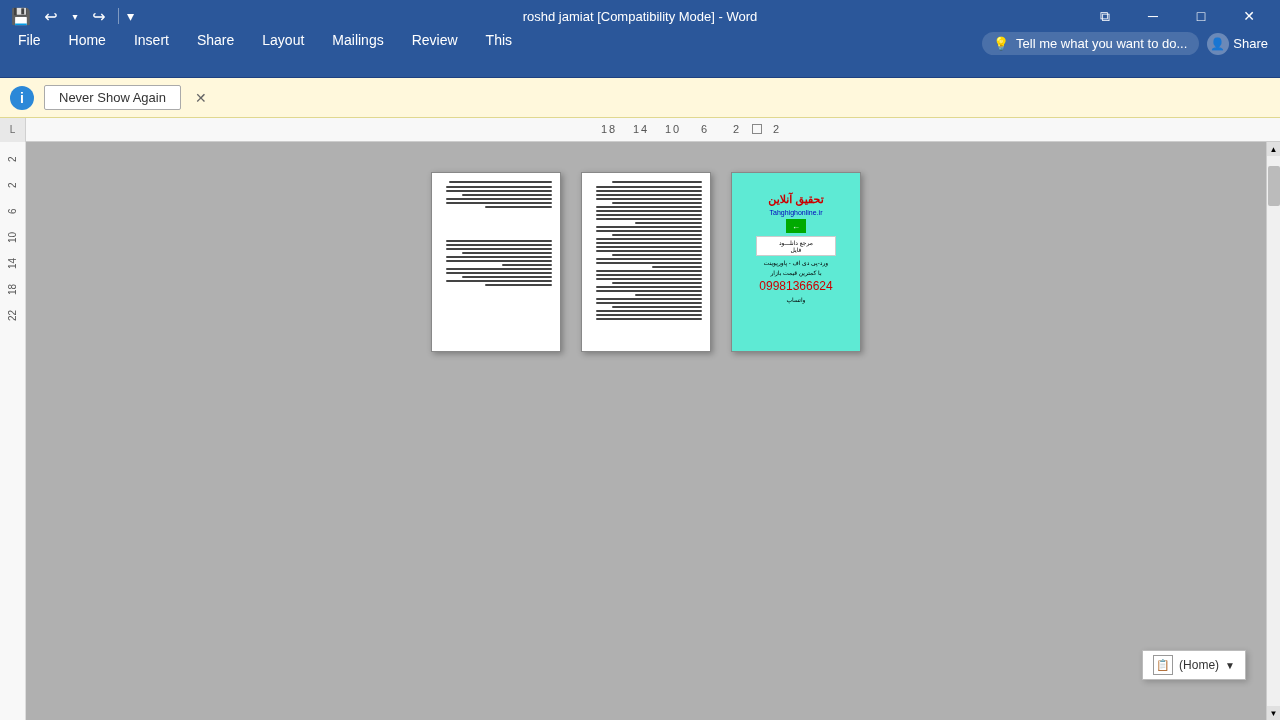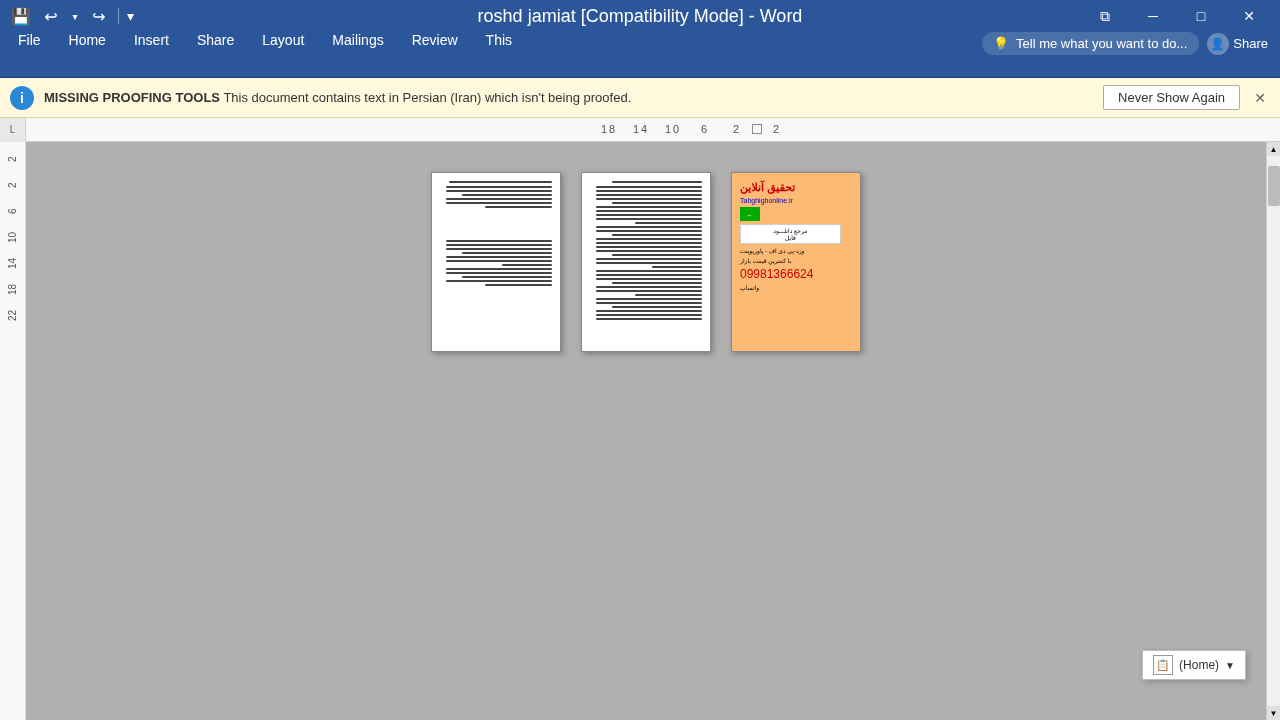--- a/index.html
+++ b/index.html
@@ -24,21 +24,21 @@
     }
     .title-bar-left {
       display: flex;
       align-items: center;
       gap: 6px;
     }
     .title-bar-title {
       position: absolute;
       left: 50%;
       transform: translateX(-50%);
-      font-size: 18px;
+      font-size: 13px;
       color: white;
       pointer-events: none;
     }
     .title-bar-controls {
       display: flex;
       align-items: center;
       gap: 2px;
     }
     .title-btn {
       width: 46px;
@@ -421,24 +421,20 @@
     </div>
     <div class="share-btn">
       <div class="user-icon-circle">👤</div>
       <span>Share</span>
     </div>
   </div>
 </div>
 
 <div class="notification-bar">
   <div class="notif-icon">i</div>
-  <div class="notif-text">
-    <strong>MISSING PROOFING TOOLS</strong>
-    <span> </span><span>This document contains text in Persian (Iran) which isn't being proofed.</span>
-  </div>
   <button class="never-show-btn">Never Show Again</button>
   <div class="notif-close">✕</div>
 </div>
 
 <div class="ruler-row">
   <div class="ruler-corner">L</div>
   <div class="ruler-top">
     <div class="ruler-numbers">
       <span class="ruler-num">18</span>
       <span class="ruler-sep"></span>
@@ -530,21 +526,21 @@
         <div class="page-line full"></div>
         <div class="page-line full"></div>
         <div class="page-line medium"></div>
         <div class="page-line full"></div>
         <div class="page-line full"></div>
         <div class="page-line full"></div>
       </div>
     </div>
 
     <div class="page-thumb">
-      <div style="background:#fdba74;width:100%;height:100%;padding:8px;display:flex;flex-direction:column;align-items:flex-start;gap:3px;">
+      <div style="background:#5eead4;width:100%;height:100%;padding:20px;display:flex;flex-direction:column;align-items:center;gap:3px;">
         <div style="font-size:11px;font-weight:bold;color:#cc0000;text-align:center;direction:rtl;">تحقیق آنلاین</div>
         <div style="font-size:7px;color:#0000bb;text-align:center;">Tahghighonline.ir</div>
         <div style="display:flex;align-items:center;gap:2px;">
           <div style="width:20px;height:14px;background:#00aa00;display:flex;align-items:center;justify-content:center;">
             <span style="color:white;font-size:8px;">←</span>
           </div>
         </div>
         <div style="background:white;border:1px solid #ccc;width:90%;padding:2px;text-align:center;">
           <div style="font-size:6px;direction:rtl;">مرجع دانلـــود</div>
           <div style="font-size:6px;direction:rtl;">فایل</div>

